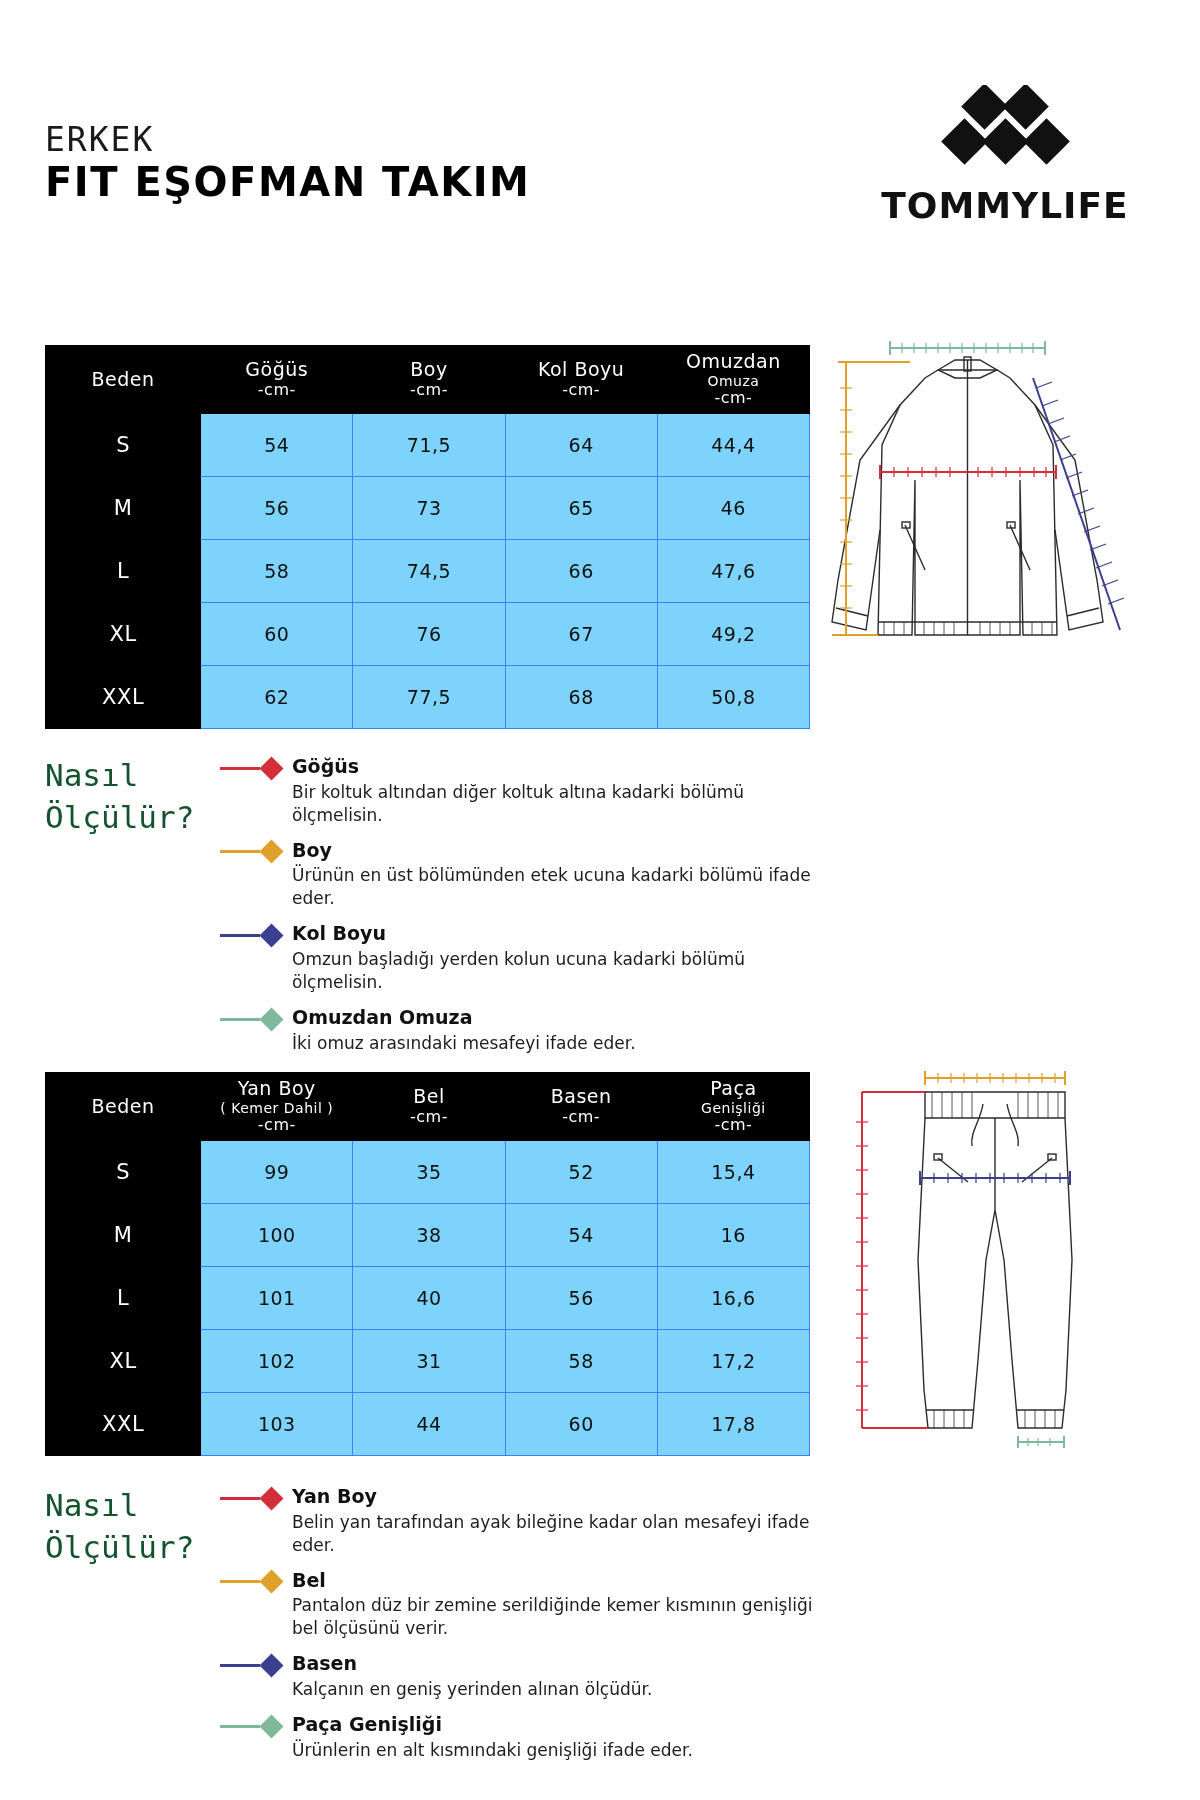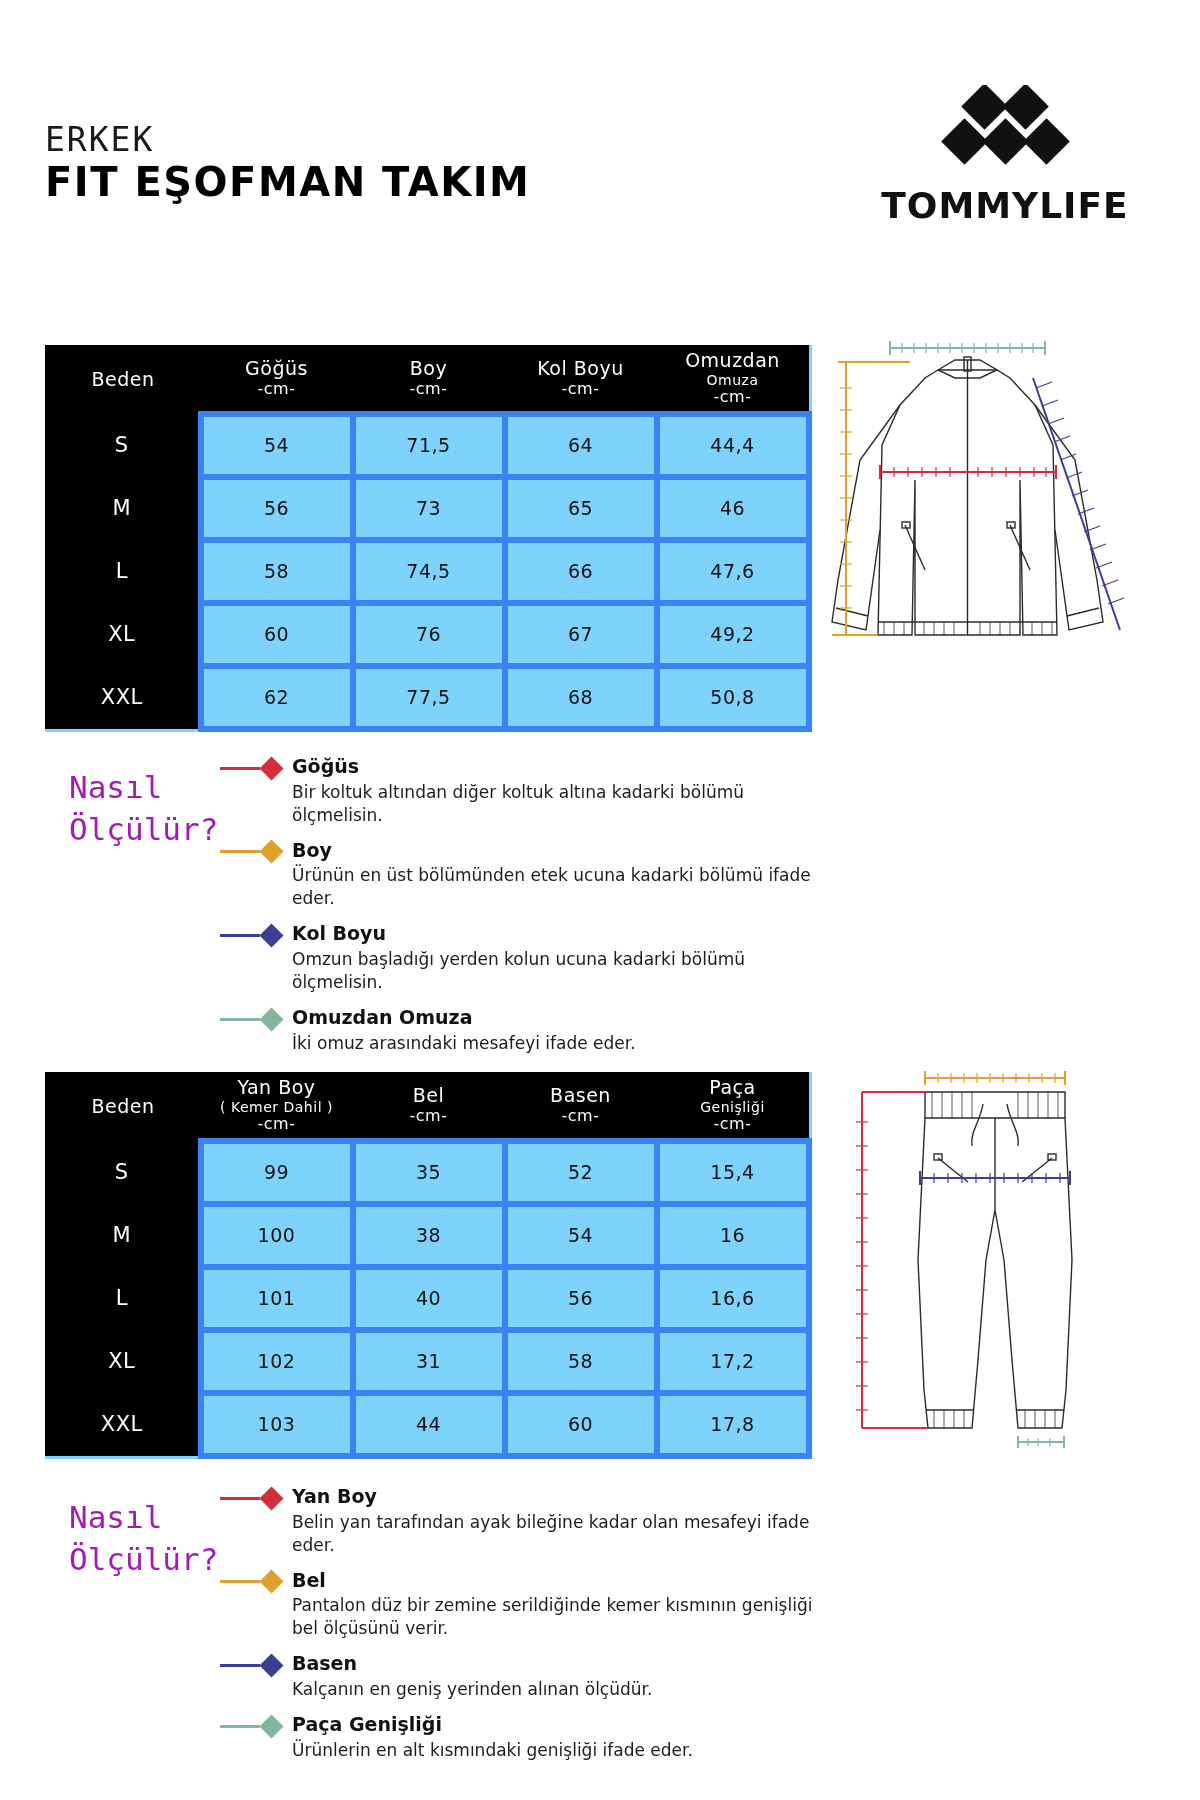--- a/index.html
+++ b/index.html
@@ -56,21 +56,21 @@
   }
 
   
   .size-table {
     position: absolute;
     border-collapse: collapse;
     table-layout: fixed;
     background: #7dd3fc;
   }
   .size-table th, .size-table td {
-    border: 6px solid #3b82f6;
+    border: 1px solid #3b82f6;
     text-align: center;
     vertical-align: middle;
     font-size: 19px;
     color: #111111;
     font-weight: 400;
     letter-spacing: 0.5px;
     font-family: "DejaVu Sans", "Liberation Sans", sans-serif;
   }
   .size-table thead th {
     background: #000000;
@@ -97,28 +97,27 @@
   .col-beden { width: 155px; }
   .col-data  { width: 152px; }
 
   
   .legend-wrap { position: absolute; width: 780px; }
   #legend-top { top: 755px; left: 45px; }
   #legend-bottom { top: 1485px; left: 45px; }
 
   .legend-heading {
     position: absolute;
-    left: 0; top: 12px;
+    left: 0; top: 0;
     width: 165px;
     font-size: 31px;
     line-height: 1.35;
-    color: #a21caf;
+    color: #14532d;
     font-family: "DejaVu Sans Mono", "Liberation Mono", monospace;
     font-weight: 400;
-    margin-left: 24px;
   }
   .legend-items {
     margin-left: 175px;
     width: 600px;
   }
   .legend-item { margin-bottom: 12px; position: relative; padding-left: 72px; min-height: 46px; }
   .legend-item .marker {
     position: absolute;
     left: 0; top: 4px;
     width: 66px; height: 18px;

